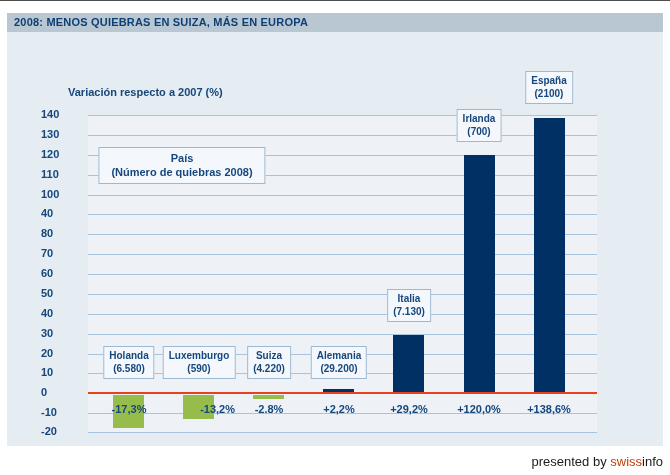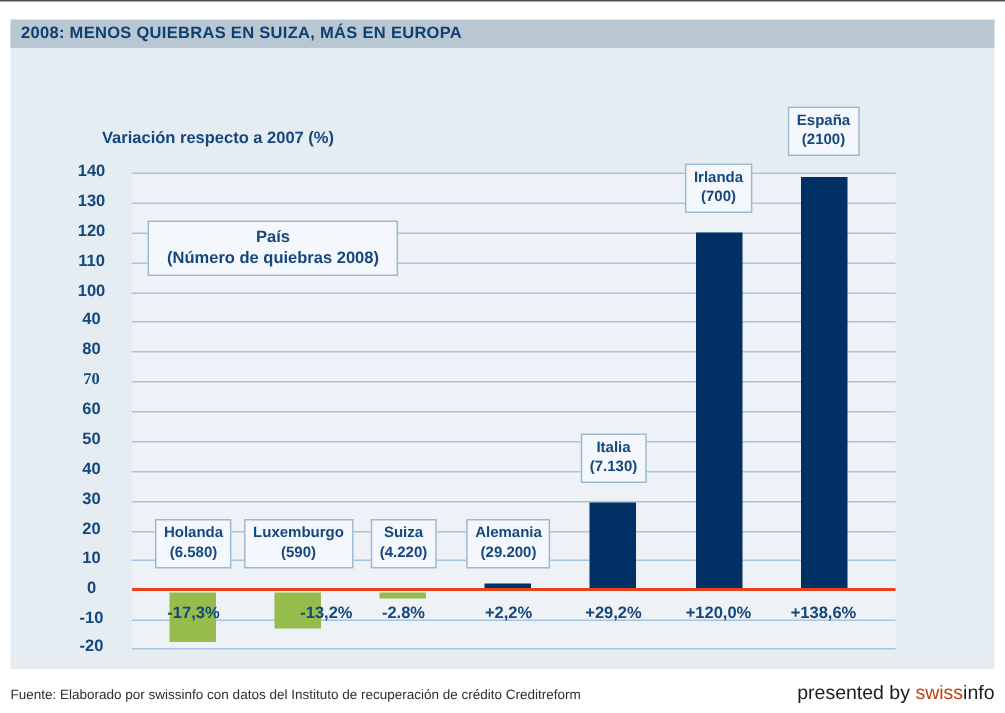--- a/index.html
+++ b/index.html
@@ -9,21 +9,21 @@
   .titlebar{position:absolute;left:7px;top:12px;width:656px;height:19px;background:#b9c7d3;}
   .titlebar .tb-text{display:block;font-size:11px;font-weight:bold;color:#0e3f72;
         line-height:19px;padding-left:7px;letter-spacing:.2px;}
   .content{position:absolute;left:7px;top:31px;width:656px;height:414px;background:#e5ecf2;}
   .subtitle{position:absolute;left:7px;top:6px;width:632px;font-size:11px;line-height:15px;
         color:#0f4a7e;}
   .chart-title{position:absolute;left:49px;top:54px;font-size:11px;font-weight:bold;color:#15477d;margin-left:12px;}
   .plot{position:absolute;left:81px;top:83px;width:509px;height:318px;background:#eef2f7;}
   .gridline{position:absolute;left:0;width:100%;height:1px;background:#a8c3de;z-index:1;}
   .zeroline{position:absolute;left:0;width:100%;height:2px;z-index:5;}
-  .ytick{position:absolute;left:34px;width:40px;text-align:center;font-size:11px;
+  .ytick{position:absolute;left:34px;width:40px;text-align:left;font-size:11px;
         font-weight:bold;color:#15477d;z-index:2;}
   .bar{position:absolute;width:31px;z-index:2;}
   .vlabel{position:absolute;width:72px;text-align:center;font-size:11px;font-weight:bold;
         color:#15477d;z-index:6;}
   .cbox{position:absolute;transform:translateX(-50%);background:#f4f8fc;
         border:1px solid #9db9d2;text-align:center;padding:2px 5px 3px;z-index:4;
         white-space:nowrap;line-height:13px;}
   .cbox div{font-size:10px;font-weight:bold;color:#15477d;}
   .legendbox{position:absolute;left:94px;top:32px;transform:translateX(-50%);
         background:#f4f8fc;border:1px solid #9db9d2;text-align:center;
@@ -112,28 +112,27 @@
           <div>(2100)</div>
         </div>
       </div>
   <div class="ytick" style="top: 76px;">140</div>
       <div class="ytick" style="top: 96px;">130</div>
       <div class="ytick" style="top: 116px;">120</div>
       <div class="ytick" style="top: 136px;">110</div>
       <div class="ytick" style="top: 156px;">100</div>
       <div class="ytick" style="top: 175px;">40</div>
       <div class="ytick" style="top: 195px;">80</div>
-      <div class="ytick" style="top: 215px; font-family: Liberation Serif, serif;">70</div>
+      <div class="ytick" style="top: 215px;">70</div>
       <div class="ytick" style="top: 235px;">60</div>
       <div class="ytick" style="top: 255px;">50</div>
       <div class="ytick" style="top: 275px;">40</div>
       <div class="ytick" style="top: 295px;">30</div>
       <div class="ytick" style="top: 315px;">20</div>
       <div class="ytick" style="top: 334px;">10</div>
       <div class="ytick" style="top: 354px;">0</div>
       <div class="ytick" style="top: 374px;">-10</div>
       <div class="ytick" style="top: 393px;">-20</div>
     </div>
 
-  <div class="footer-source">Fuente: Elaborado por swissinfo con datos del Instituto de recuperación de crédito Creditreform</div>
 
   <div class="presented"><span>presented by </span><span class="brand-red">swiss</span><span>info</span></div>
 </div>
 
 </body></html>

